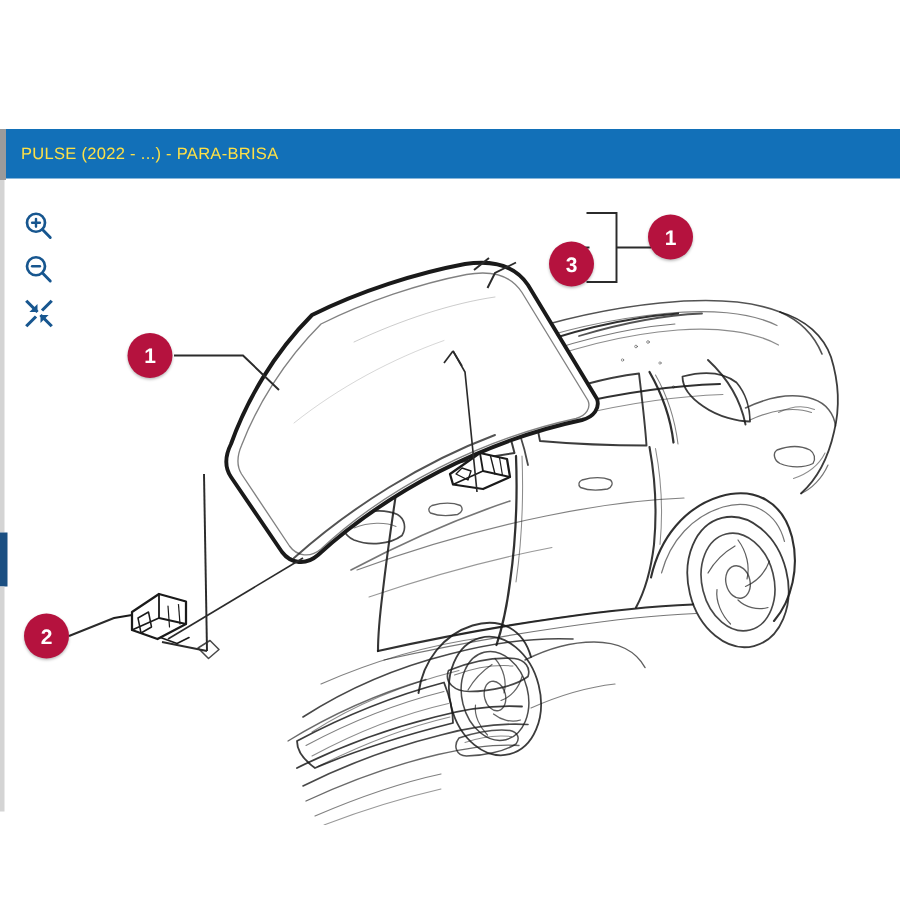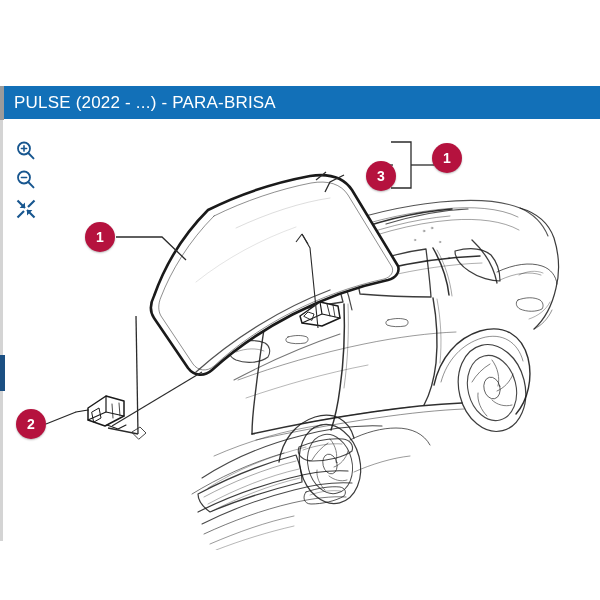--- a/index.html
+++ b/index.html
@@ -45,22 +45,22 @@
     top: 86px;
     width: 596px;
     height: 33px;
     background: #1270b8;
     display: flex;
     align-items: center;
     box-sizing: border-box;
     padding-left: 10px;
   }
   .titlebar .title {
-    color: #ffffff;
-    font-size: 17px;
+    color: #fde047;
+    font-size: 11px;
     letter-spacing: 0.2px;
     white-space: nowrap;
     text-align: right;
   }
 
   
   .toolbar {
     position: absolute;
     left: 14px;
     top: 139px;

